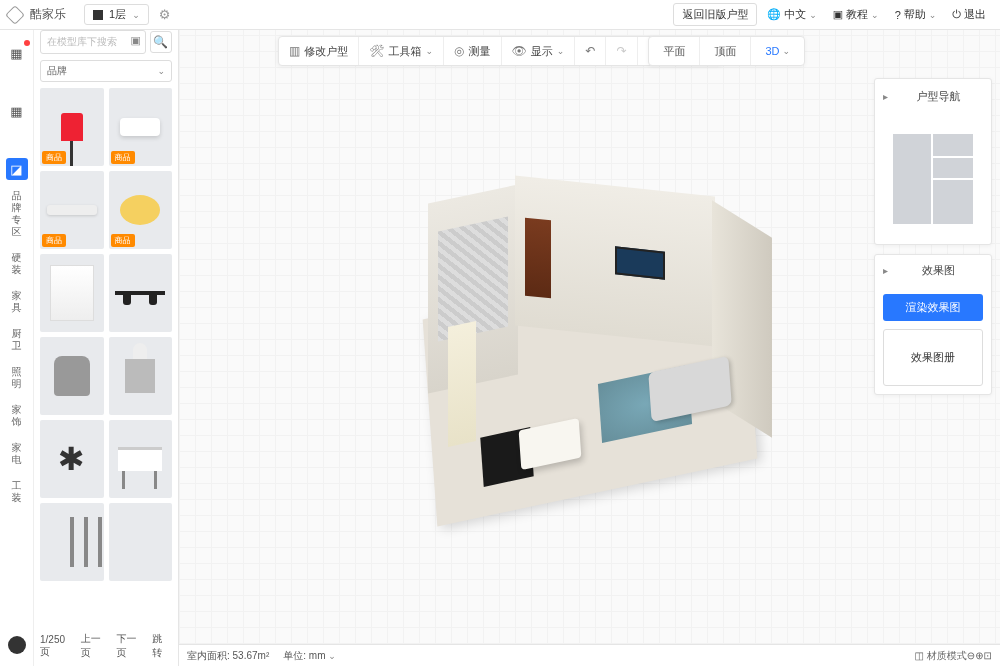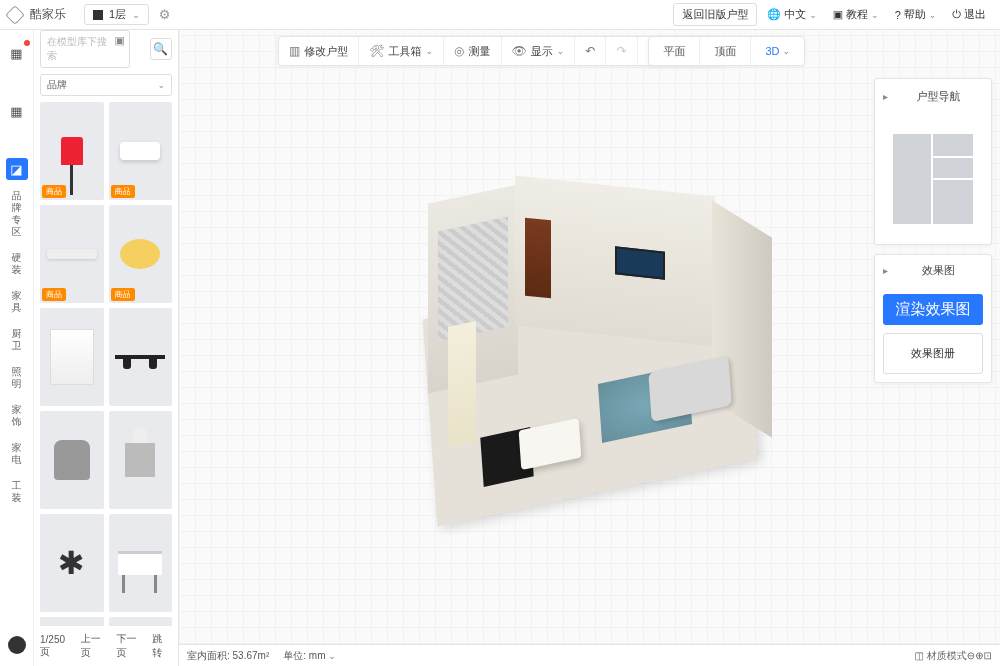--- a/index.html
+++ b/index.html
@@ -22,27 +22,27 @@
 .rail-ico { width: 22px; height: 22px; display: flex; align-items: center; justify-content: center; font-size: 13px; color: #555; cursor: pointer; border-radius: 3px; position: relative; }
 .rail-ico.active { background: #2878ff; color: #fff; }
 .rail-ico .dot { position: absolute; top: -2px; right: -2px; width: 6px; height: 6px; background: #ff4040; border-radius: 50%; }
 .rail-txt { font-size: 10px; color: #666; text-align: center; line-height: 1.2; padding: 4px 13px; cursor: pointer; }
 .rail-spacer { flex: 1; }
 .rail-avatar { width: 18px; height: 18px; background: #333; border-radius: 50%; margin-bottom: 12px; }
 
 
 .panel { position: absolute; left: 34px; top: 30px; width: 145px; height: 636px; background: #fff; border-right: 1px solid #e5e5e5; display: flex; flex-direction: column; }
 .panel-title { font-size: 11px; color: #555; padding: 8px 8px 6px; }
-.search-row { display: flex; gap: 20px; padding: 0 6px 6px; align-items: center; }
+.search-row { display: flex; gap: 4px; padding: 0 6px 6px; align-items: center; }
 .search-input { flex: 1; border: 1px solid #ddd; border-radius: 3px; padding: 4px 20px 4px 6px; font-size: 10px; color: #999; position: relative; }
 .search-input .cam { position: absolute; right: 4px; top: 3px; font-size: 11px; color: #888; }
 .search-btn { width: 22px; height: 22px; border: 1px solid #ddd; border-radius: 3px; display: flex; align-items: center; justify-content: center; font-size: 12px; color: #888; cursor: pointer; }
 .brand-sel { margin: 0 6px 6px; border: 1px solid #ddd; border-radius: 3px; padding: 3px 6px; font-size: 10px; color: #666; display: flex; justify-content: space-between; align-items: center; cursor: pointer; }
 .grid { flex: 1; overflow: hidden; padding: 0 6px; display: grid; grid-template-columns: 1fr 1fr; gap: 5px; align-content: start; }
-.card { background: #e8eaed; height: 98px; border-radius: 2px; position: relative; overflow: hidden; cursor: pointer; }
+.card { background: #e8eaed; height: 78px; border-radius: 2px; position: relative; overflow: hidden; cursor: pointer; }
 .card .tag { position: absolute; left: 2px; bottom: 2px; background: #ff8a00; color: #fff; font-size: 8px; padding: 1px 4px; border-radius: 2px; }
 .pager { padding: 6px; font-size: 10px; color: #555; display: flex; gap: 6px; align-items: center; }
 .pager span { cursor: pointer; }
 .collapse { position: absolute; left: 179px; top: 340px; width: 12px; height: 30px; background: #fff; border: 1px solid #ddd; border-left: none; border-radius: 0 3px 3px 0; display: flex; align-items: center; justify-content: center; font-size: 9px; color: #666; cursor: pointer; }
 
 
 .toolbar { position: absolute; top: 36px; left: 50%; transform: translateX(-50%); background: #fff; border: 1px solid #e5e5e5; border-radius: 4px; height: 30px; display: flex; align-items: center; font-size: 11px; color: #444; box-shadow: 0 1px 4px rgba(0,0,0,0.05); }
 .tbtn { padding: 0 10px; height: 100%; display: flex; align-items: center; gap: 4px; cursor: pointer; border-right: 1px solid #eee; }
 .tbtn:last-child { border-right: none; }
 .tbtn .ic { font-size: 12px; color: #777; }
@@ -53,22 +53,22 @@
 .vbtn.active { color: #2878ff; }
 
 
 .rpanel { position: absolute; right: 8px; top: 78px; width: 118px; background: #fff; border: 1px solid #e5e5e5; border-radius: 3px; box-shadow: 0 1px 4px rgba(0,0,0,0.05); }
 .rpanel-h { display: flex; align-items: center; padding: 6px 8px; font-size: 11px; color: #444; gap: 6px; }
 .rpanel-h .arr { font-size: 10px; color: #888; }
 .minimap { height: 130px; display: flex; align-items: center; justify-content: center; }
 .minimap-fp { width: 80px; height: 90px; position: relative; }
 .mm-room { position: absolute; background: #d0d3d8; }
 .rpanel2 { top: 254px; }
-.btn-primary { margin: 8px; background: #2878ff; color: #fff; text-align: center; padding: 6px 0; font-size: 15px; border-radius: 3px; cursor: pointer; }
-.btn-outline { margin: 0 8px 8px; background: #fff; border: 1px solid #ddd; color: #333; text-align: center; padding: 12px 0; font-size: 11px; border-radius: 3px; cursor: pointer; }
+.btn-primary { margin: 8px; background: #2878ff; color: #fff; text-align: center; padding: 6px 0; font-size: 11px; border-radius: 3px; cursor: pointer; }
+.btn-outline { margin: 0 8px 8px; background: #fff; border: 1px solid #ddd; color: #333; text-align: center; padding: 20px 0; font-size: 11px; border-radius: 3px; cursor: pointer; }
 
 
 .canvas { position: absolute; left: 179px; top: 30px; right: 0; bottom: 22px; background: repeating-linear-gradient(0deg,#f2f2f2,#f2f2f2 1px,transparent 1px,transparent 16px), repeating-linear-gradient(90deg,#f2f2f2,#f2f2f2 1px,transparent 1px,transparent 16px), #fafafa; overflow: hidden; }
 .room3d { position: absolute; left: 50%; top: 52%; transform: translate(-50%,-50%); width: 400px; height: 370px; }
 
 .floor { position: absolute; left: 40px; top: 120px; width: 320px; height: 210px; background: #e6e1d8; transform: skewY(-12deg) skewX(4deg); box-shadow: 4px 4px 12px rgba(0,0,0,0.15); }
 .wall-l { position: absolute; left: 38px; top: 30px; width: 90px; height: 190px; background: linear-gradient(#ece9e2,#d8d4cb); transform: skewY(-12deg); }
 .wall-b { position: absolute; left: 125px; top: 22px; width: 200px; height: 150px; background: linear-gradient(#f0ede6,#e0dcd2); transform: skewY(6deg); }
 .wall-r { position: absolute; left: 322px; top: 55px; width: 60px; height: 200px; background: linear-gradient(90deg,#e8e4da,#cfcabf); transform: skewY(32deg); }
 .tile-k { position: absolute; left: 48px; top: 60px; width: 70px; height: 110px; background: repeating-linear-gradient(45deg,#ddd,#ddd 4px,#ccc 4px,#ccc 8px); transform: skewY(-12deg); }

